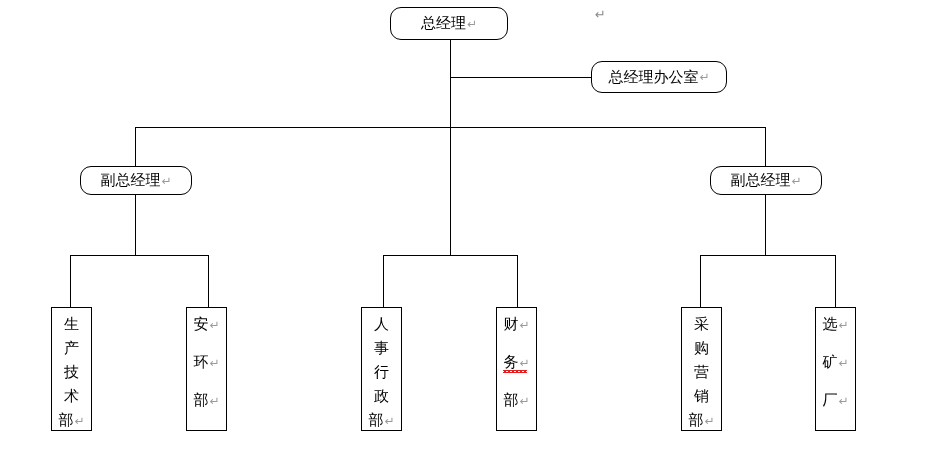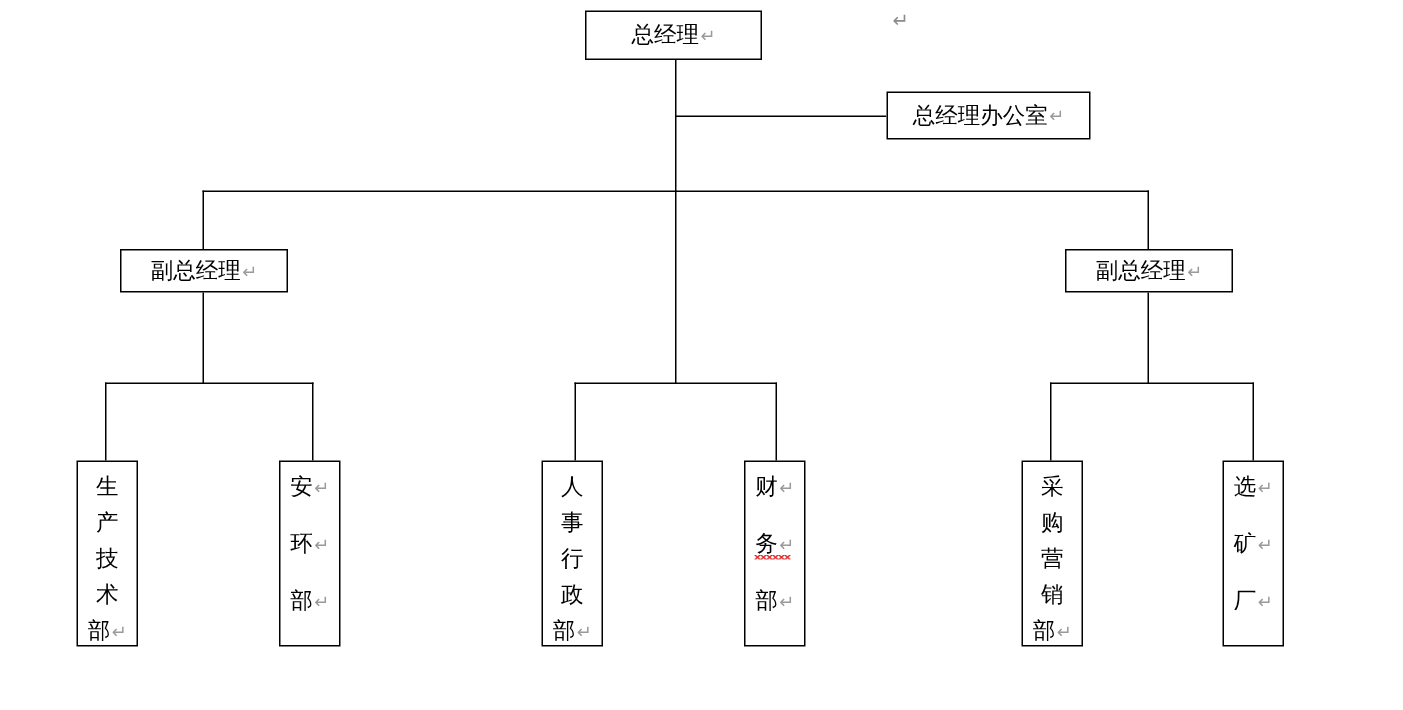--- a/index.html
+++ b/index.html
@@ -36,20 +36,21 @@
     display: flex;
     align-items: center;
     justify-content: center;
     color: #000000;
   }
   .node-h {
     
     font-size: 15px;
     line-height: 1;
     white-space: nowrap;
+    border-radius: 11px;
   }
   .node-v {
     
     flex-direction: column;
     justify-content: flex-start;
     padding-top: 9px;
     font-size: 15px;
   }
   .node-v .vchar {
     display: block;

